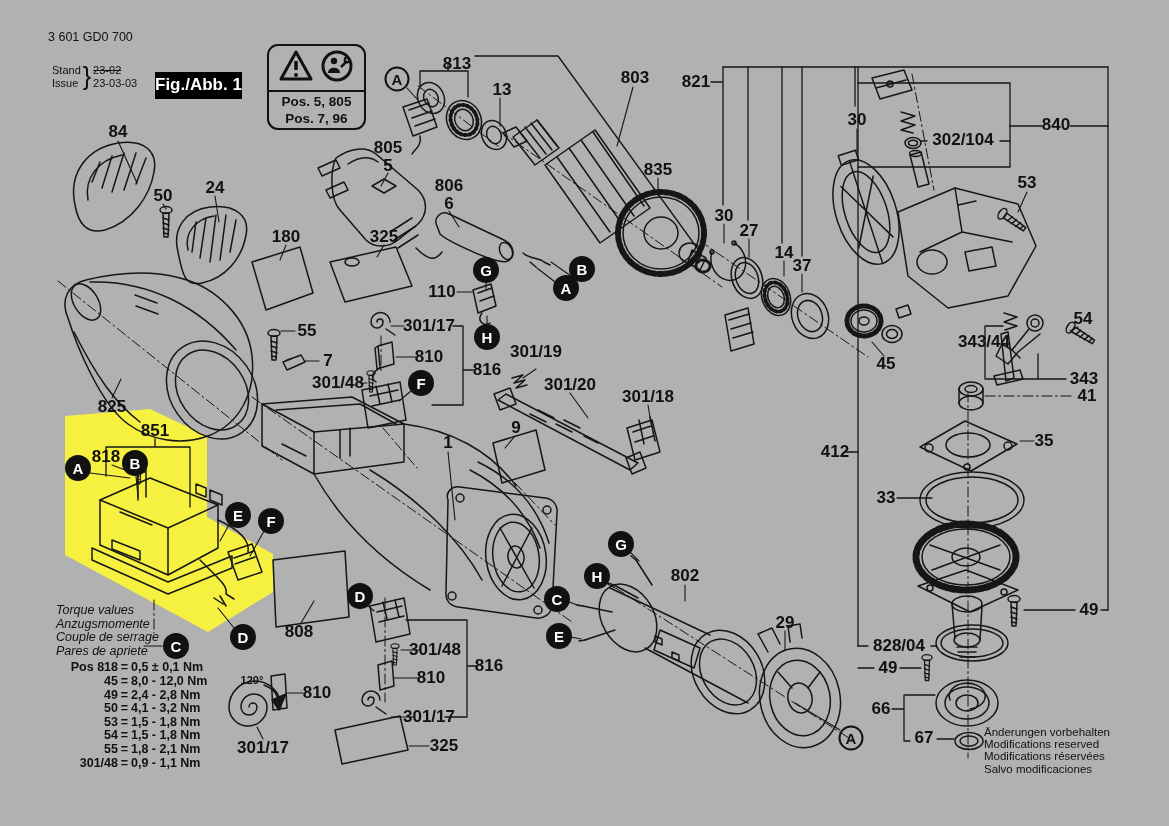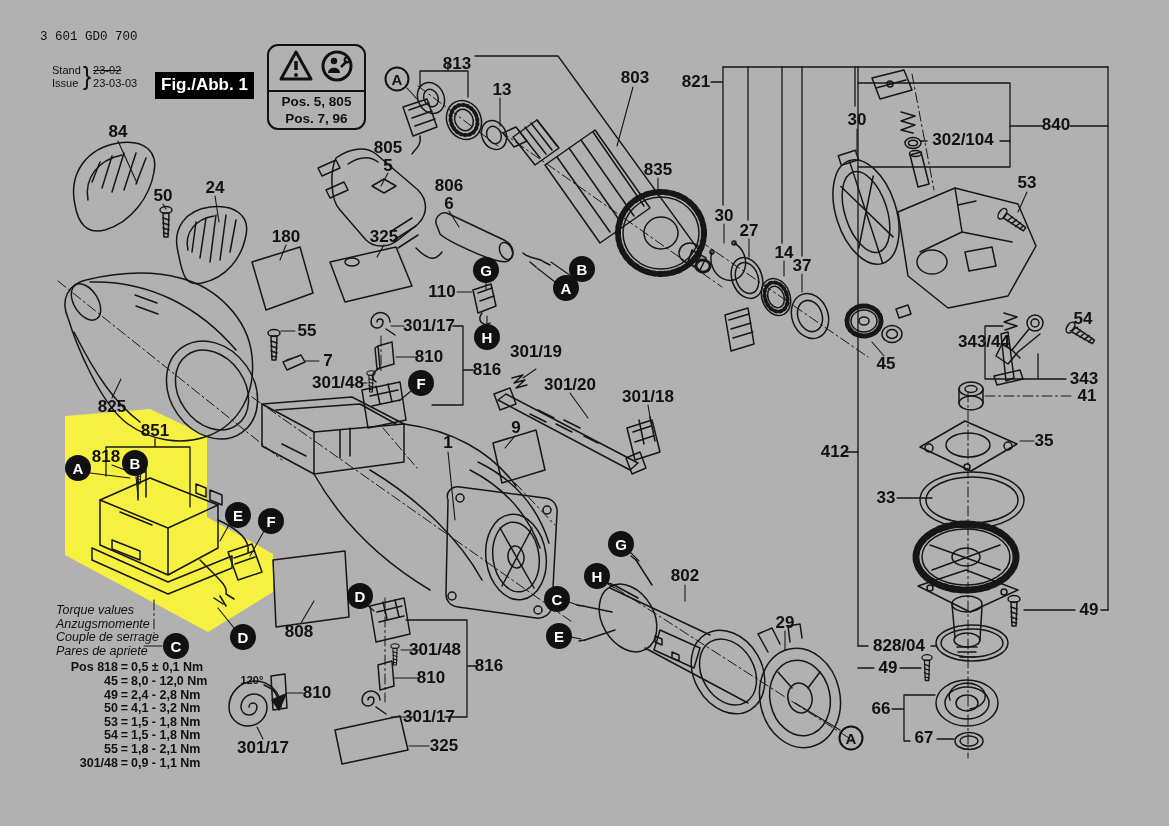--- a/index.html
+++ b/index.html
@@ -6,28 +6,28 @@
   .stage{position:relative;width:1169px;height:826px;background:#b1b1b1;overflow:hidden;
          font-family:"Liberation Sans",sans-serif;color:#111;}
   svg.art{position:absolute;left:0;top:0;}
   .pl{position:absolute;transform:translate(-50%,-50%);font-weight:bold;font-size:17px;
       line-height:18px;white-space:pre-line;text-align:center;color:#111;}
   .pl.small{font-size:11px;line-height:12px;}
   .badge{position:absolute;width:26px;height:26px;border-radius:50%;background:#111;color:#fff;
          font-weight:bold;font-size:15px;display:flex;align-items:center;justify-content:center;
          transform:translate(-50%,-50%);}
   .badge.outline{background:transparent;border:2.5px solid #111;color:#111;width:21px;height:21px;}
-  .doc-number{position:absolute;left:40px;top:30px;font-size:12.5px;font-family:Liberation Mono, monospace;}
+  .doc-number{position:absolute;left:48px;top:30px;font-size:12.5px;}
   .revision{position:absolute;left:52px;top:64px;display:flex;align-items:center;gap:2px;}
   .revision .lbls{display:flex;flex-direction:column;font-size:11px;line-height:12.5px;}
   .revision .brace{font-size:25px;font-weight:normal;line-height:25px;}
   .revision .dates{display:flex;flex-direction:column;font-size:11px;line-height:12.5px;}
   .revision .old{text-decoration:line-through;}
   .fig-badge{position:absolute;left:155px;top:72px;background:#000;color:#fff;
-             font-weight:bold;font-size:17px;padding:3px 6px 4px;}
+             font-weight:bold;font-size:17px;padding:3px 0 4px;}
   .warnbox{position:absolute;left:267px;top:44px;width:95px;height:82px;border:2.5px solid #111;
            border-radius:11px;display:flex;flex-direction:column;}
   .warnbox .icons{height:44px;display:flex;align-items:center;justify-content:center;gap:5px;}
   .warnbox .posrows{border-top:2px solid #111;flex:1;display:flex;flex-direction:column;justify-content:center;}
   .warnbox .posrow{font-weight:bold;font-size:13.5px;text-align:center;line-height:17px;}
   .torque{position:absolute;left:56px;top:604px;}
   .torque .t{font-size:12.5px;line-height:13.6px;font-style:italic;}
   .torque .rows{margin-top:3px;}
   .torque .row{display:flex;font-weight:bold;font-size:12.5px;line-height:13.6px;}
   .torque .pos{width:62px;text-align:right;}
@@ -554,14 +554,20 @@
           <span class="val">1,8 - 2,1 Nm</span>
         </div>
       <div class="row">
           <span class="pos">301/48</span>
           <span class="eq">=</span>
           <span class="val">0,9 - 1,1 Nm</span>
         </div>
     </div>
   </div>
 
+  <div class="notes">
+    <div>Änderungen vorbehalten</div>
+    <div>Modifications reserved</div>
+    <div>Modifications réservées</div>
+    <div>Salvo modificaciones</div>
+  </div>
 
 </div>
 
 </body></html>

